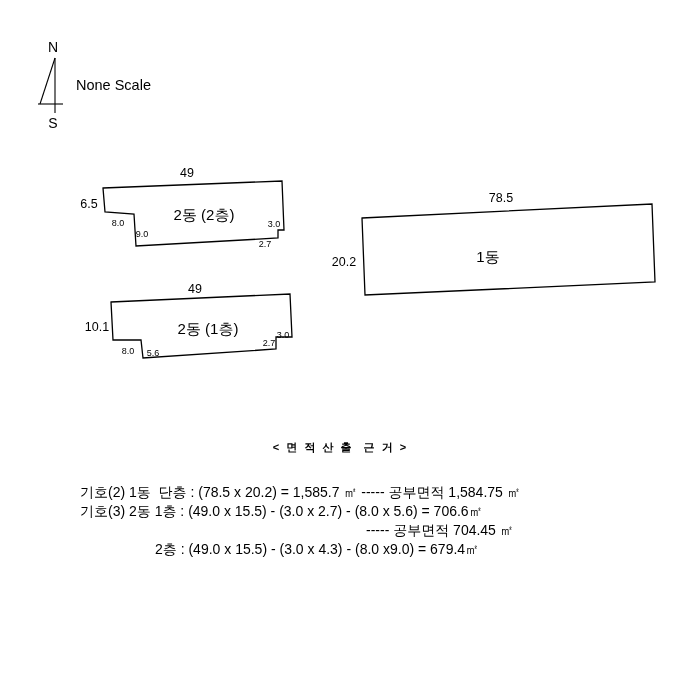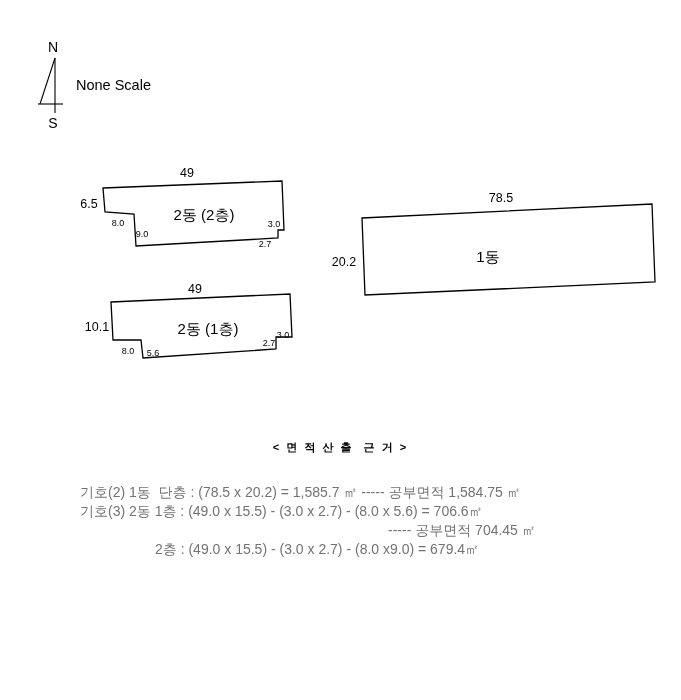--- a/index.html
+++ b/index.html
@@ -45,26 +45,26 @@
     text-align: center;
     font-size: 11px;
     font-weight: bold;
     letter-spacing: 2px;
     white-space: pre;
     color: #000000;
   }
   .calc-line {
     position: absolute;
     font-size: 14px;
-    color: #737373;
+    color: #000000;
     white-space: pre;
   }
   .calc-1 { left: 80px;  top: 484px; }
   .calc-2 { left: 80px;  top: 503px; text-align: right; }
-  .calc-3 { left: 388px; top: 522px; }
+  .calc-3 { left: 366px; top: 522px; }
   .calc-4 { left: 155px; top: 541px; }
   .calc-5 { left: 367px; top: 560px; }
 </style>
 </head>
 <body>
 
 <div class="canvas">
 
   <svg width="681" height="700" viewBox="0 0 681 700">
 
@@ -106,15 +106,15 @@
       <text x="283" y="338" text-anchor="middle" class="dim-small">3.0</text>
       <text x="208" y="334" text-anchor="middle" class="bldg-name">2동 (1층)</text>
     </g>
   </svg>
 
   <div class="title-line">&lt; 면 적 산 출  근 거 &gt;</div>
 
   <div class="calc-line calc-1">기호(2) 1동  단층 : (78.5 x 20.2) = 1,585.7 ㎡ ----- 공부면적 1,584.75 ㎡</div>
   <div class="calc-line calc-2">기호(3) 2동 1층 : (49.0 x 15.5) - (3.0 x 2.7) - (8.0 x 5.6) = 706.6㎡</div>
   <div class="calc-line calc-3">----- 공부면적 704.45 ㎡</div>
-  <div class="calc-line calc-4">2층 : (49.0 x 15.5) - (3.0 x 2.7) - (8.0 x9.0) = 679.4㎡</div>
+  <div class="calc-line calc-4">2층 : (49.0 x 15.5) - (3.0 x 4.3) - (8.0 x9.0) = 679.4㎡</div>
 
 </div>
 
 </body></html>

